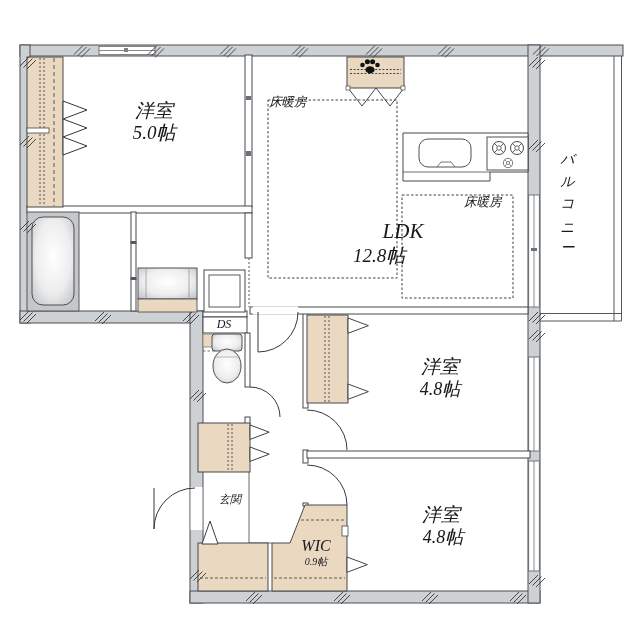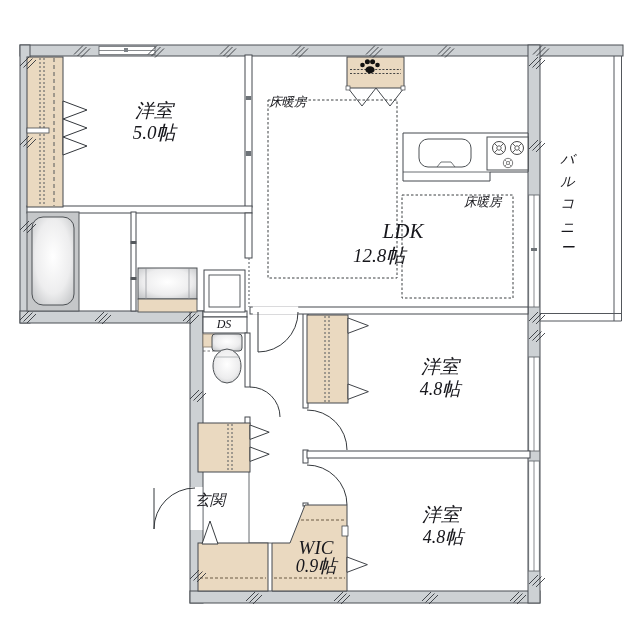--- a/index.html
+++ b/index.html
@@ -243,19 +243,19 @@
 <div class="lbl" style="left:379px;top:246px;font-size:19px;">12.8帖</div>
 
 <div class="lbl lbl-v" style="left:567px;top:143px;font-size:14px;">バルコニー</div>
 
 <div class="lbl" style="left:440px;top:357px;font-size:19px;">洋室</div>
 <div class="lbl" style="left:440px;top:380px;font-size:18px;">4.8帖</div>
 
 <div class="lbl" style="left:441px;top:505px;font-size:19px;">洋室</div>
 <div class="lbl" style="left:443px;top:528px;font-size:18px;">4.8帖</div>
 
-<div class="lbl" style="left:210px;top:494px;font-size:15px;font-family:Liberation Mono, monospace;">玄関</div>
-
-<div class="lbl" style="left:316px;top:538px;font-size:19px;">WIC</div>
-<div class="lbl" style="left:316px;top:557px;font-size:18px;">0.9帖</div>
+<div class="lbl" style="left:230px;top:494px;font-size:11px;">玄関</div>
+
+<div class="lbl" style="left:316px;top:538px;font-size:16px;">WIC</div>
+<div class="lbl" style="left:316px;top:557px;font-size:10px;">0.9帖</div>
 
 <div class="lbl" style="left:224px;top:318px;font-size:12px;">DS</div>
 </div>
 
 </body></html>

